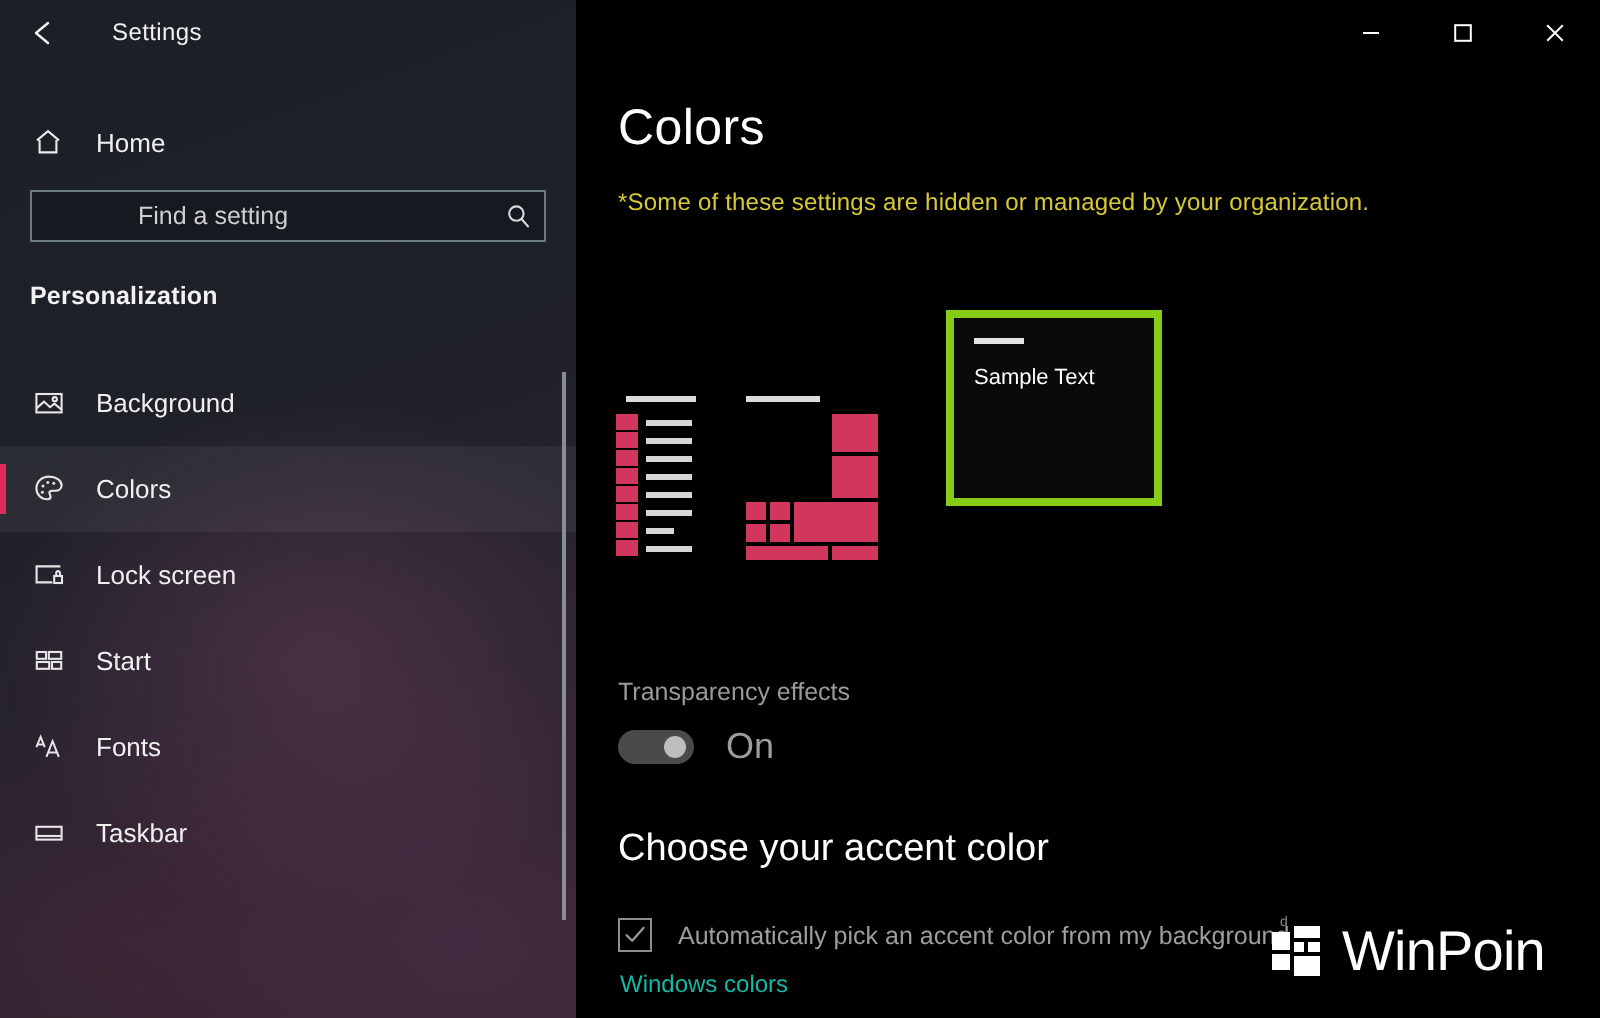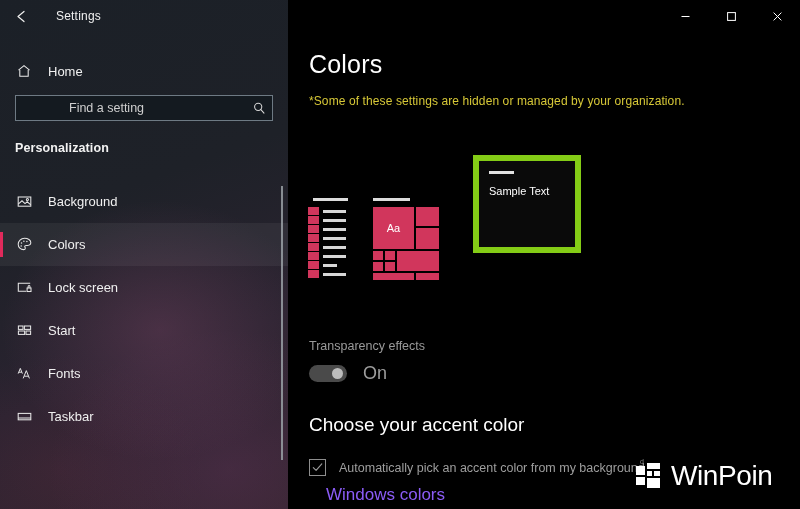--- a/index.html
+++ b/index.html
@@ -260,22 +260,22 @@
     border: 1px solid #8e8e8e;
     box-sizing: border-box;
     color: #9c9c9c;
     display: flex; align-items: center; justify-content: center;
   }
   .check-label {
     margin-left: 13px;
     font-size: 12.5px; color: #9e9e9e;
   }
   .windows-colors {
-    position: absolute; left: 38px; top: 485px;
-    font-size: 17px; color: #8b5cf6;
+    position: absolute; left: 22px; top: 485px;
+    font-size: 12px; color: #14b8a6;
   }
 
   
   .watermark {
     position: absolute; left: 348px; top: 462px;
     display: flex; align-items: center;
   }
   .wm-squares {
     position: relative;
     width: 28px; height: 26px;
@@ -473,33 +473,32 @@
             <i class="lline" style="width:14px"></i>
           </span>
         <span class="lrow" style="top:72px">
             <i class="lsq" style="background:#d1365c"></i>
             <i class="lline" style="width:23px"></i>
           </span>
       </div>
 
       <div class="mock-tiles">
         <span class="topbar"></span>
-        <span class="tile aa" style="left:0; top:9px; width:41px; height:42px; background:#d1365c;">Aa</span>
         <span class="tile" style="left:43px; top:9px; width:23px; height:19px; background:#d1365c;"></span>
         <span class="tile" style="left:43px; top:30px; width:23px; height:21px; background:#d1365c;"></span>
         <span class="tile" style="left:0; top:53px; width:10px; height:9px; background:#d1365c;"></span>
         <span class="tile" style="left:12px; top:53px; width:10px; height:9px; background:#d1365c;"></span>
         <span class="tile" style="left:0; top:64px; width:10px; height:9px; background:#d1365c;"></span>
         <span class="tile" style="left:12px; top:64px; width:10px; height:9px; background:#d1365c;"></span>
         <span class="tile" style="left:24px; top:53px; width:42px; height:20px; background:#d1365c;"></span>
         <span class="tile" style="left:0; top:75px; width:41px; height:7px; background:#d1365c;"></span>
         <span class="tile" style="left:43px; top:75px; width:23px; height:7px; background:#d1365c;"></span>
       </div>
 
-      <div class="mock-window" style="border:6px solid #84cc16;">
+      <div class="mock-window" style="border:4px solid #84cc16;">
         <span class="wtop"></span>
         <span class="wtext">Sample Text</span>
       </div>
     </div>
 
     <div class="section-sub">Transparency effects</div>
     <div class="toggle-row">
       <span class="toggle">
         <i class="knob"></i>
       </span>

